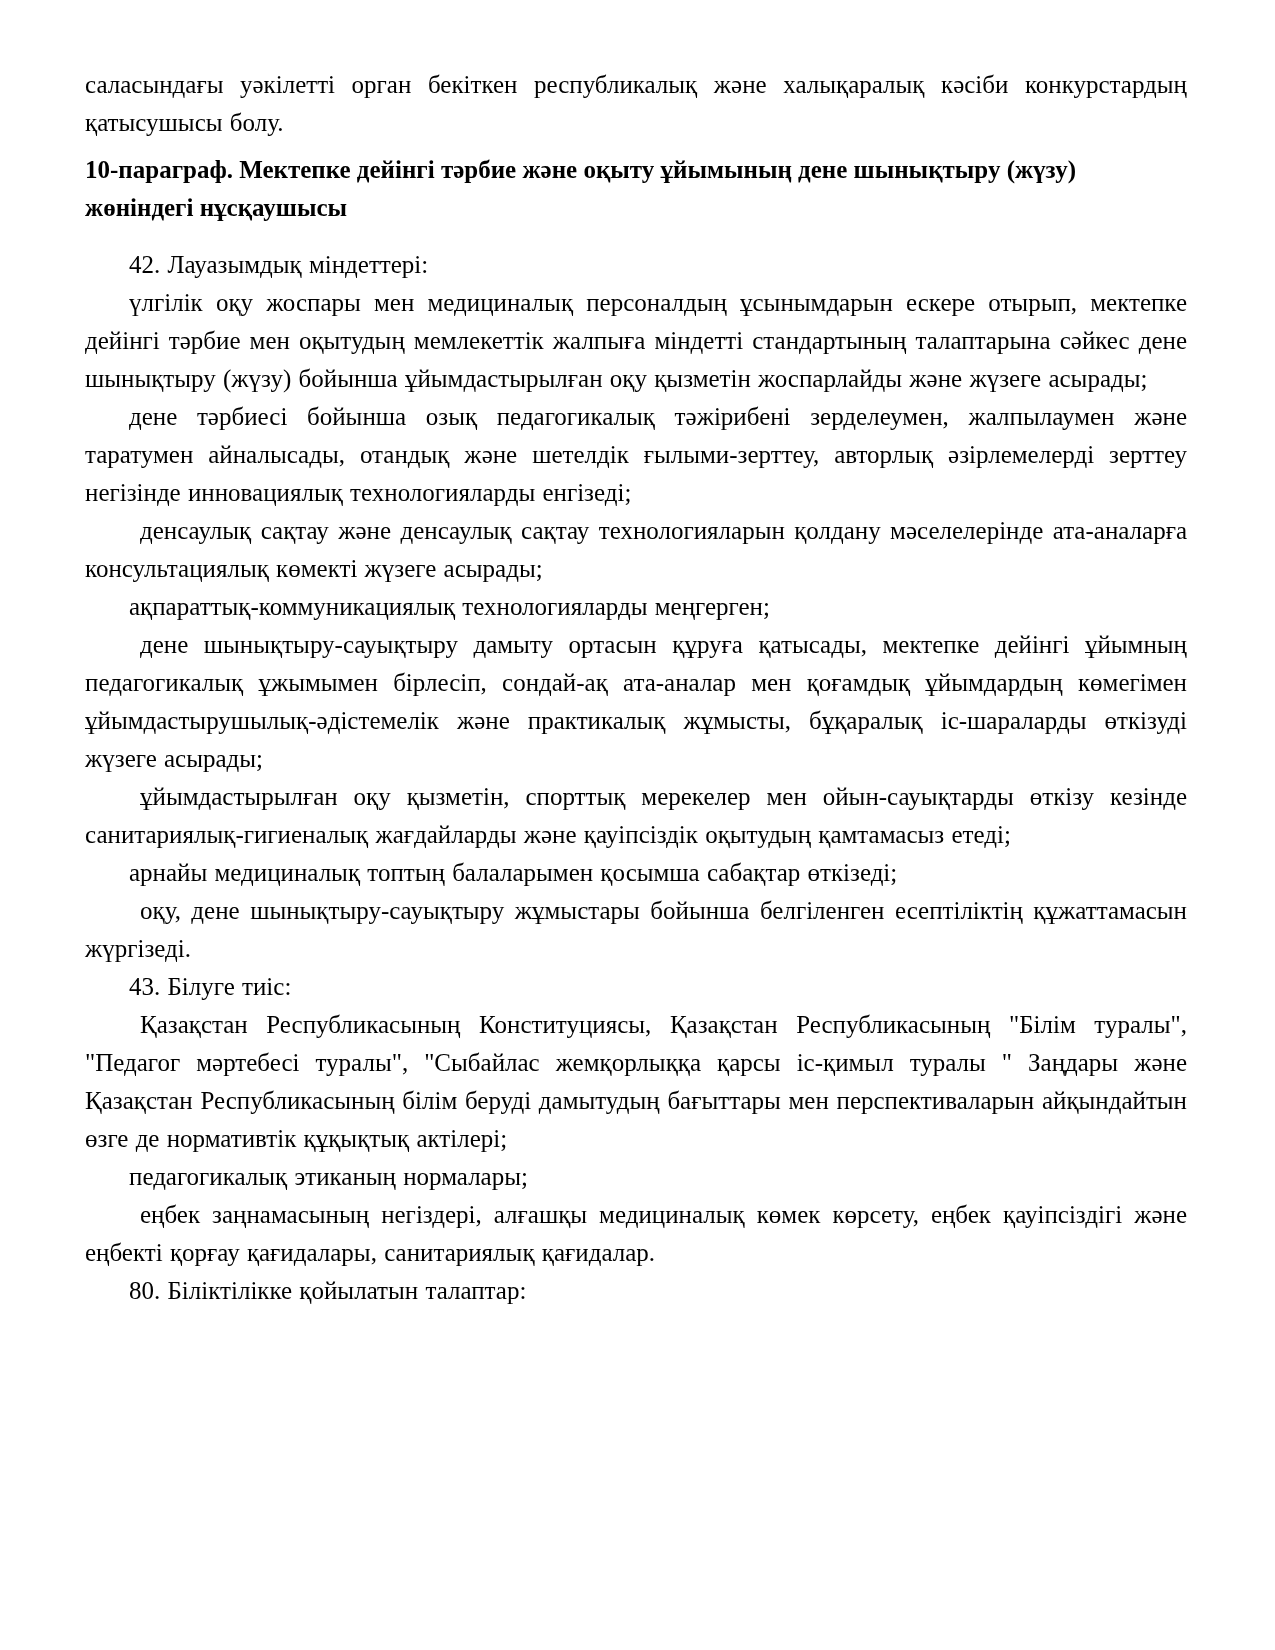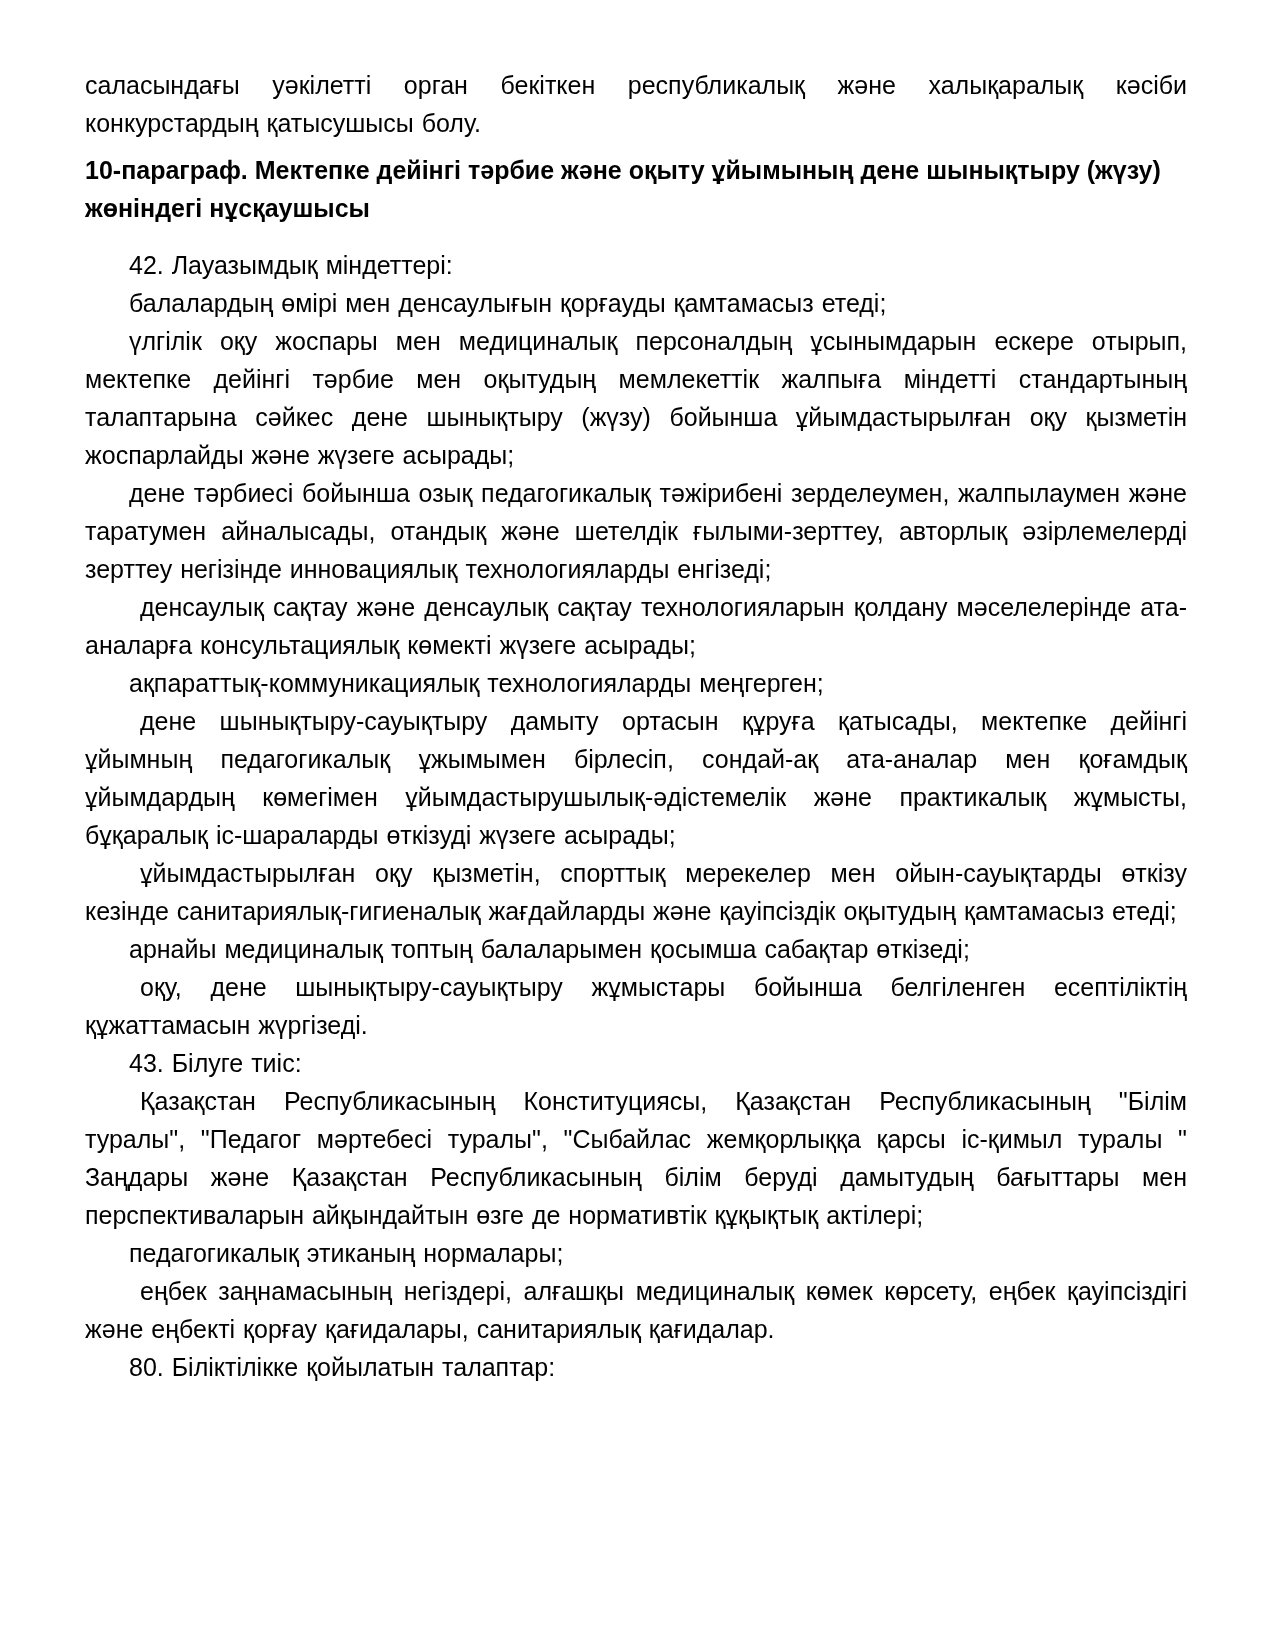--- a/index.html
+++ b/index.html
@@ -6,21 +6,21 @@
     margin: 0;
     padding: 0;
     background: #ffffff;
   }
   .page {
     position: relative;
     width: 1275px;
     height: 1650px;
     background: #ffffff;
     color: #000000;
-    font-family: Liberation Sans, sans-serif;
+    font-family: Liberation Serif, serif;
     font-size: 25px;
     line-height: 38px;
     box-sizing: border-box;
     padding: 66px 88px 0 85px;
     overflow: hidden;
   }
   .para {
     margin: 0;
     text-align: justify;
     text-indent: 44px;
@@ -47,21 +47,20 @@
 </head>
 <body>
 
 <div class="page">
 
   <p class="para no-indent">саласындағы уәкілетті орган бекіткен республикалық және халықаралық кәсіби конкурстардың қатысушысы болу.</p>
 
   <h2 class="section-heading">10-параграф. Мектепке дейінгі тәрбие және оқыту ұйымының дене шынықтыру (жүзу) жөніндегі нұсқаушысы</h2>
 
   <p class="para">42. Лауазымдық міндеттері:</p>
-  <p class="para">балалардың өмірі мен денсаулығын қорғауды қамтамасыз етеді;</p>
   <p class="para">үлгілік оқу жоспары мен медициналық персоналдың ұсынымдарын ескере отырып, мектепке дейінгі тәрбие мен оқытудың мемлекеттік жалпыға міндетті стандартының талаптарына сәйкес дене шынықтыру (жүзу) бойынша ұйымдастырылған оқу қызметін жоспарлайды және жүзеге асырады;</p>
   <p class="para">дене тәрбиесі бойынша озық педагогикалық тәжірибені зерделеумен, жалпылаумен және таратумен айналысады, отандық және шетелдік ғылыми-зерттеу, авторлық әзірлемелерді зерттеу негізінде инновациялық технологияларды енгізеді;</p>
   <p class="para ind-b">денсаулық сақтау және денсаулық сақтау технологияларын қолдану мәселелерінде ата-аналарға консультациялық көмекті жүзеге асырады;</p>
   <p class="para">ақпараттық-коммуникациялық технологияларды меңгерген;</p>
   <p class="para ind-b">дене шынықтыру-сауықтыру дамыту ортасын құруға қатысады, мектепке дейінгі ұйымның педагогикалық ұжымымен бірлесіп, сондай-ақ ата-аналар мен қоғамдық ұйымдардың көмегімен ұйымдастырушылық-әдістемелік және практикалық жұмысты, бұқаралық іс-шараларды өткізуді жүзеге асырады;</p>
   <p class="para ind-b">ұйымдастырылған оқу қызметін, спорттық мерекелер мен ойын-сауықтарды өткізу кезінде санитариялық-гигиеналық жағдайларды және қауіпсіздік оқытудың қамтамасыз етеді;</p>
   <p class="para">арнайы медициналық топтың балаларымен қосымша сабақтар өткізеді;</p>
   <p class="para ind-b">оқу, дене шынықтыру-сауықтыру жұмыстары бойынша белгіленген есептіліктің құжаттамасын жүргізеді.</p>
   <p class="para">43. Білуге тиіс:</p>
   <p class="para ind-b">Қазақстан Республикасының Конституциясы, Қазақстан Республикасының "Білім туралы", "Педагог мәртебесі туралы", "Сыбайлас жемқорлыққа қарсы іс-қимыл туралы " Заңдары және Қазақстан Республикасының білім беруді дамытудың бағыттары мен перспективаларын айқындайтын өзге де нормативтік құқықтық актілері;</p>

